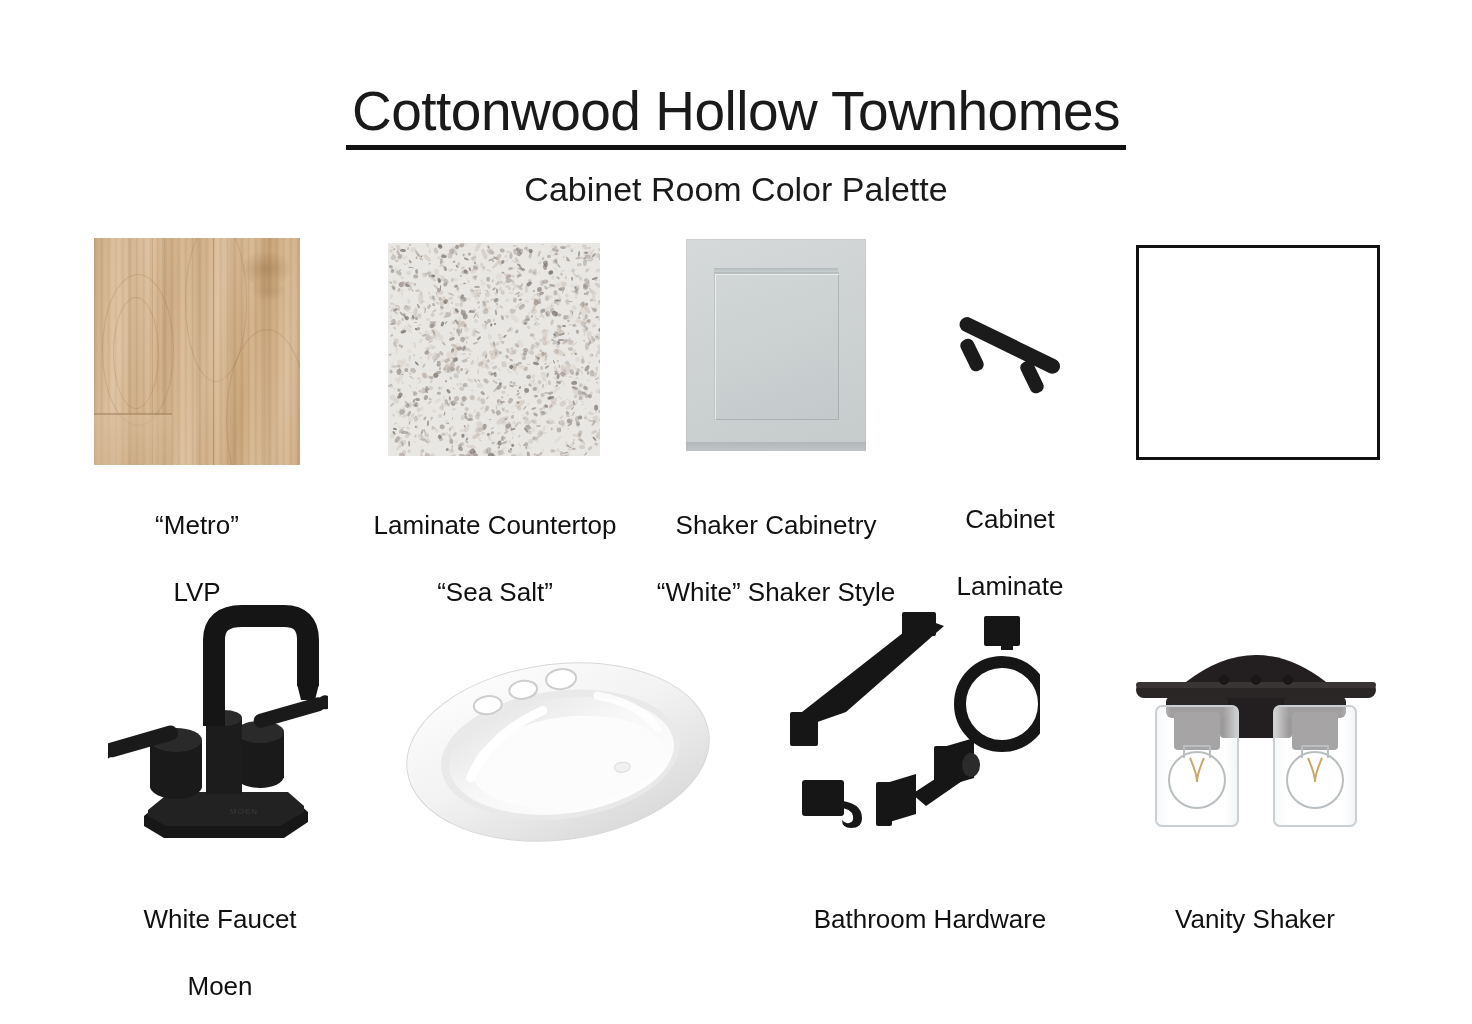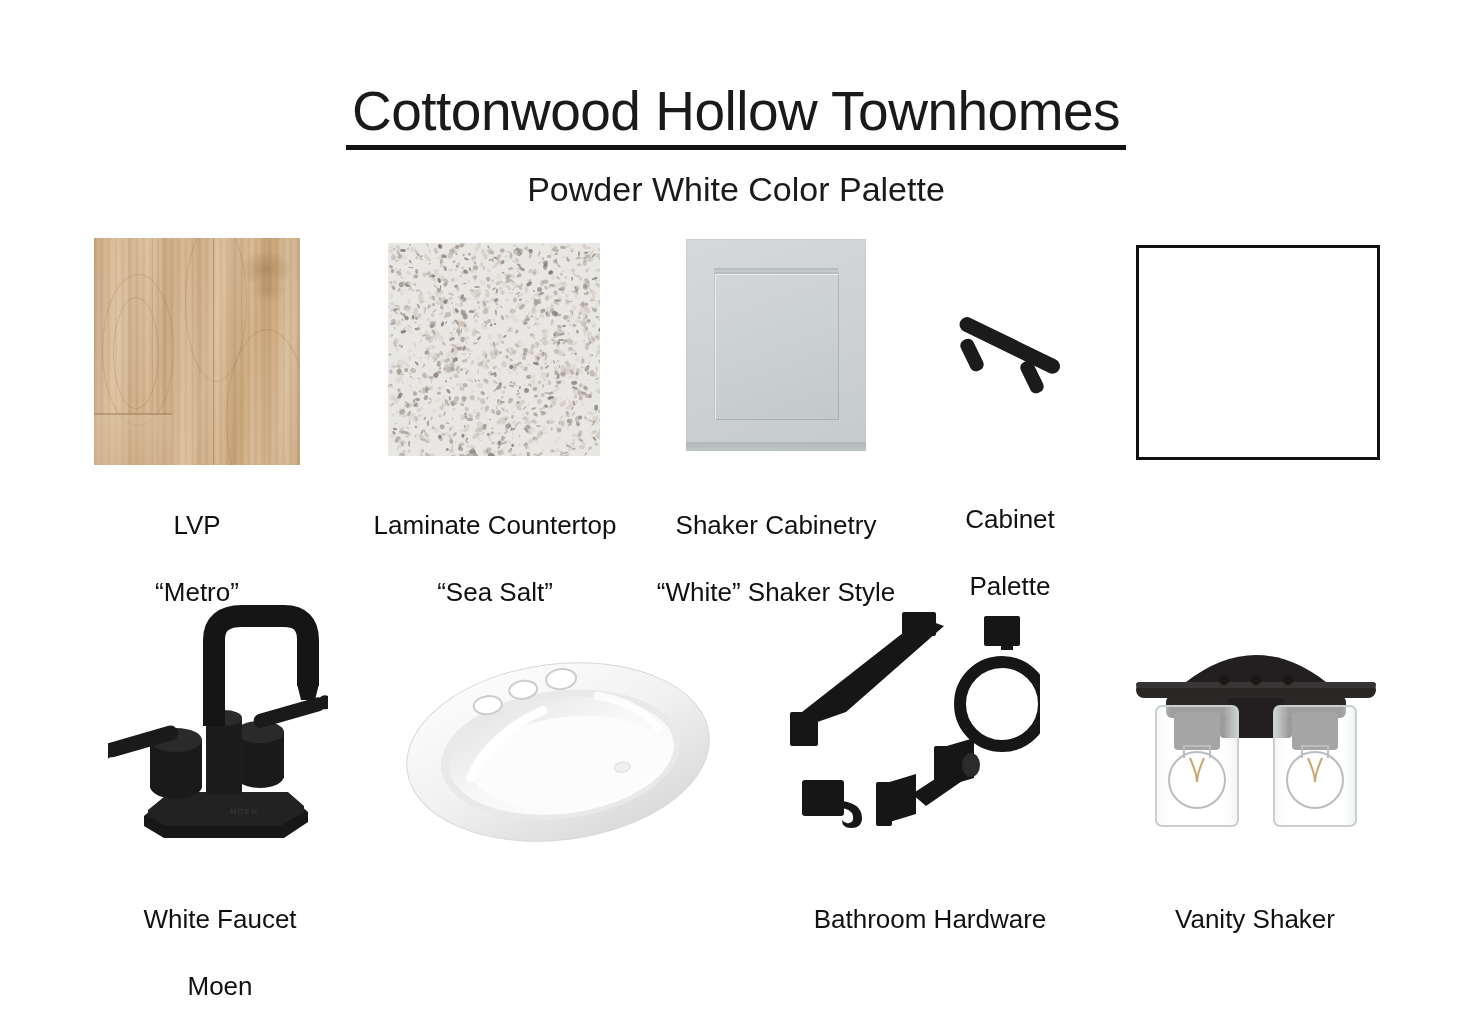--- a/index.html
+++ b/index.html
@@ -181,38 +181,38 @@
 
   svg { display: block; }
 </style>
 </head>
 <body>
 
 <div class="board">
 
   <div class="header">
     <div class="title">Cottonwood Hollow Townhomes</div>
-    <div class="subtitle">Powder White Color Palette</div>
+    <div class="subtitle">Cabinet Room Color Palette</div>
   </div>
 
   <div class="wood">
     <div class="plank-seam" style="left:58%;top:0;width:1px;height:100%;"></div>
     <div class="plank-seam" style="left:28%;top:0;width:1px;height:100%;opacity:.55;"></div>
     <div class="plank-seam" style="left:0;top:77%;width:38%;height:1px;"></div>
     <div class="knot" style="left:72%;top:6%;width:48px;height:34px;"></div>
     <div class="knot" style="left:76%;top:18%;width:34px;height:22px;opacity:.7;"></div>
     <div class="grainarc" style="left:4%;top:16%;width:70px;height:150px;"></div>
     <div class="grainarc" style="left:9%;top:26%;width:44px;height:110px;"></div>
     <div class="grainarc" style="left:44%;top:-8%;width:60px;height:160px;"></div>
     <div class="grainarc" style="left:64%;top:40%;width:80px;height:180px;"></div>
     <div class="lowerplank"></div>
   </div>
   <div class="caption" style="left:64px;top:476px;width:266px;">
+    <div>“Metro”</div>
     <div>LVP</div>
-    <div>“Metro”</div>
   </div>
 
   <div class="counter" id="counterSwatch">
       <i class="sp" style="left:103.5px;top:211.4px;width:3.6px;height:4.2px;background:#6f6a67;opacity:0.34;transform:rotate(144deg);"></i>
       <i class="sp" style="left:209.7px;top:115.8px;width:6.4px;height:4.1px;background:#9c918a;opacity:0.58;transform:rotate(162deg);"></i>
       <i class="sp" style="left:39.3px;top:7.1px;width:5.3px;height:2.4px;background:#b5aaa4;opacity:0.28;transform:rotate(83deg);"></i>
       <i class="sp" style="left:146.3px;top:211.4px;width:2.5px;height:1.6px;background:#6f6a67;opacity:0.31;transform:rotate(178deg);"></i>
       <i class="sp" style="left:76.9px;top:207.0px;width:2.3px;height:4.7px;background:#cdc6c0;opacity:0.27;transform:rotate(162deg);"></i>
       <i class="sp" style="left:123.2px;top:211.3px;width:6.4px;height:3.7px;background:#7d7672;opacity:0.26;transform:rotate(2deg);"></i>
       <i class="sp" style="left:129.0px;top:162.5px;width:4.2px;height:4.8px;background:#8f8884;opacity:0.26;transform:rotate(119deg);"></i>
@@ -1668,21 +1668,21 @@
     <svg viewBox="0 0 130 110" width="130" height="110">
       <g fill="#1b1b1b">
         <rect x="20" y="40" width="14" height="34" rx="6" transform="rotate(-26 27 57)"></rect>
         <rect x="80" y="62" width="14" height="34" rx="6" transform="rotate(-26 87 79)"></rect>
         <rect x="10" y="40" width="110" height="15" rx="7.5" transform="rotate(26 65 47)"></rect>
       </g>
     </svg>
   </div>
   <div class="caption" style="left:920px;top:470px;width:180px;">
     <div>Cabinet</div>
-    <div>Palette</div>
+    <div>Laminate</div>
   </div>
 
   <div class="paintsq"></div>
 
   <div class="faucet">
     <svg viewBox="0 0 220 250" width="220" height="250">
       <g fill="#141414">
 
         <path d="M36 216 L60 196 L182 196 L200 212 L200 222 L176 238 L56 238 L36 226 Z" fill="#171717"></path>
         <path d="M40 210 L62 192 L180 192 L196 206 L196 212 L172 226 L58 226 L40 216 Z" fill="#222"></path>

